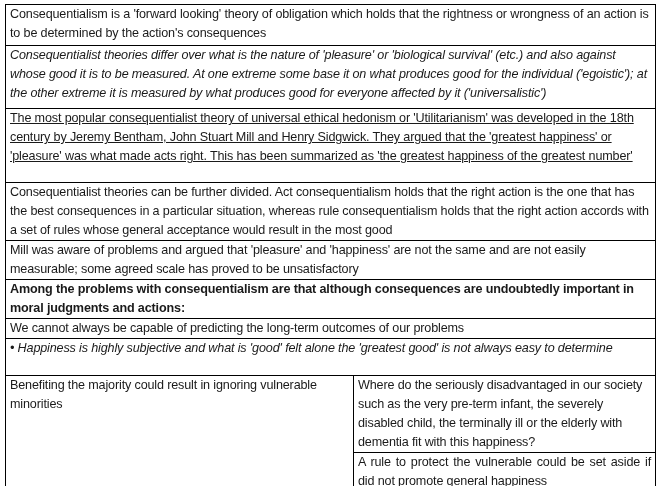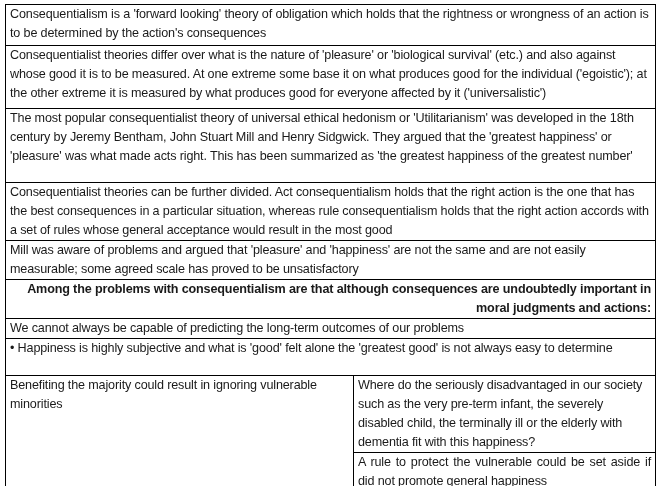--- a/index.html
+++ b/index.html
@@ -25,34 +25,34 @@
   }
   .doc-table td {
     border: 1px solid #000;
     padding: 0 4px 0 4px;
     font-size: 12.6px;
     line-height: 19px;
     vertical-align: top;
     letter-spacing: -0.15px;
   }
   .doc-table td.center-bold {
-    text-align: right;
+    text-align: left;
     font-weight: bold;
   }
   .doc-table td.justify {
     text-align: justify;
   }
   .r1 td { height: 40px; }
-  .r2 td { height: 62px; }
-  .r3 td { height: 73px; }
+  .r2 td { height: 62px; font-style: italic; }
+  .r3 td { height: 73px; text-decoration: underline; }
   .r4 td { height: 50px; }
   .r5 td { height: 34px; }
   .r6 td { height: 37px; }
   .r7 td { height: 16px; }
-  .r8 td { height: 36px; }
+  .r8 td { height: 36px; font-style: italic; }
   .r9a td { height: 74px; }
   .r9b td { height: 33px; }
 </style>
 </head>
 <body>
 
 <table class="doc-table">
   <colgroup>
     <col style="width:348px">
     <col style="width:302px">

